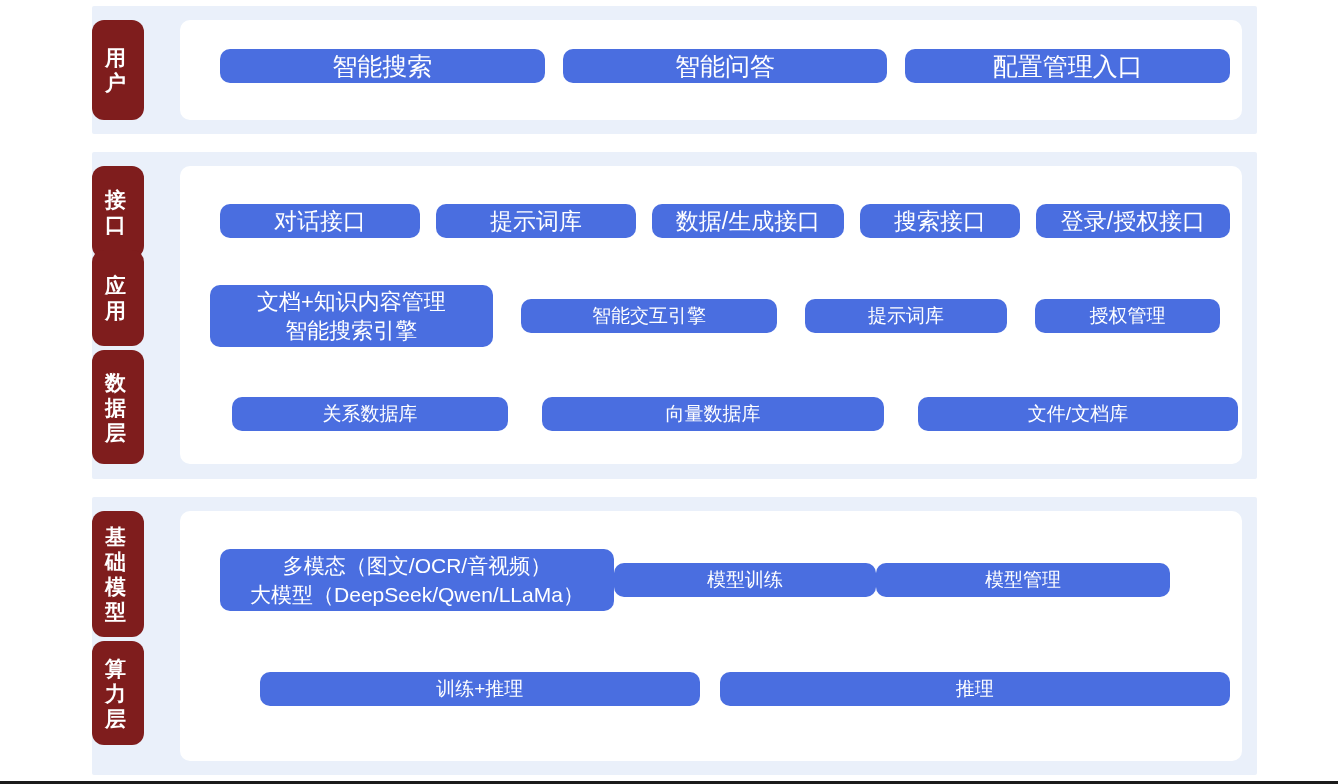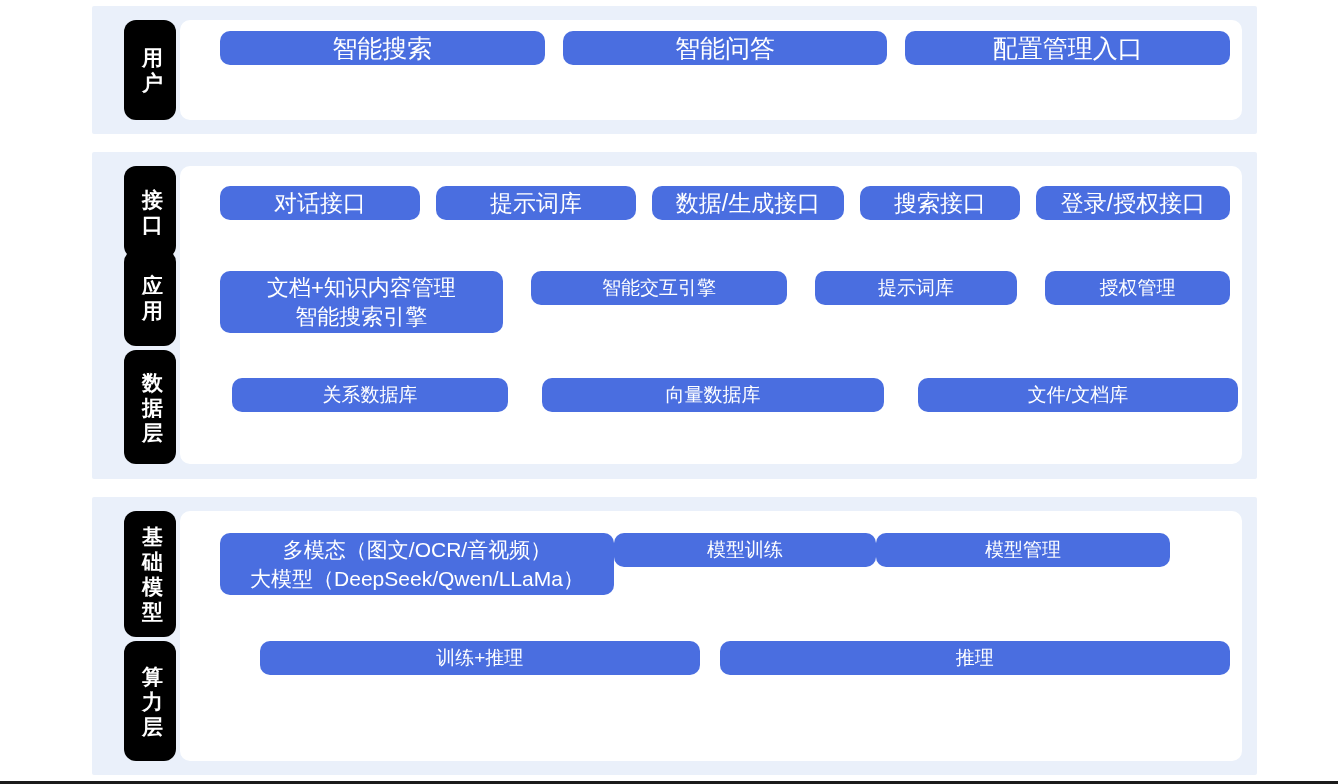--- a/index.html
+++ b/index.html
@@ -31,59 +31,59 @@
     background: #eaf0fa;
     border-radius: 2px;
   }
   .band.user-band   { left: 92px;  top: 6px;   width: 1165px; height: 128px; }
   .band.mid-band    { left: 92px;  top: 152px; width: 1165px; height: 327px; }
   .band.bottom-band { left: 92px;  top: 497px; width: 1165px; height: 278px; }
 
   
   .tab {
     position: absolute;
-    left: 124px;
+    left: 92px;
     width: 52px;
-    background: #000000;
+    background: #7f1d1d;
     border-radius: 12px;
     color: #ffffff;
     font-weight: bold;
     font-size: 21px;
     line-height: 25px;
     display: flex;
     align-items: center;
     justify-content: center;
-    text-align: right;
+    text-align: left;
     letter-spacing: 0px;
     box-sizing: border-box;
   }
   .tab span { display: block; width: 26px; }
 
   .tab-user      { top: 20px;  height: 100px; }
   .tab-interface { top: 166px; height: 92px; }
   .tab-app       { top: 250px; height: 96px; }
   .tab-data      { top: 350px; height: 114px; }
   .tab-model     { top: 511px; height: 126px; }
-  .tab-compute   { top: 641px; height: 120px; }
+  .tab-compute   { top: 641px; height: 104px; }
 
   
   .card {
     position: absolute;
     background: #ffffff;
     border-radius: 10px;
   }
   .card.user-card   { left: 180px; top: 20px;  width: 1062px; height: 100px; }
   .card.mid-card    { left: 180px; top: 166px; width: 1062px; height: 298px; }
   .card.bottom-card { left: 180px; top: 511px; width: 1062px; height: 250px; }
 
   
   .row {
     position: absolute;
     display: flex;
-    align-items: flex-start;
+    align-items: center;
   }
   .box {
     background: #4a6ee0;
     border-radius: 10px;
     color: #ffffff;
     display: flex;
     align-items: center;
     justify-content: center;
     text-align: center;
     box-sizing: border-box;
@@ -100,21 +100,21 @@
   
   .row-interface { left: 220px; top: 186px; width: 1010px; height: 69px; gap: 16px; }
   .row-interface .b0 { width: 200px; }
   .row-interface .b1 { width: 200px; }
   .row-interface .b2 { width: 192px; }
   .row-interface .b3 { width: 160px; }
   .row-interface .b4 { width: 194px; }
   .row-interface .box { font-size: 23px; }
 
   
-  .row-app { left: 220px; top: 271px; width: 1010px; height: 89px; gap: 28px; }
+  .row-app { left: 210px; top: 271px; width: 1010px; height: 89px; gap: 28px; }
   .row-app .b0 { width: 300px; font-size: 22px; line-height: 29px; }
   .row-app .b1 { width: 272px; }
   .row-app .b2 { width: 214px; }
   .row-app .b3 { width: 196px; }
 
   
   .row-data { left: 232px; top: 378px; width: 1010px; height: 72px; gap: 34px; }
   .row-data .b0 { width: 276px; }
   .row-data .b1 { width: 342px; }
   .row-data .b2 { width: 320px; }

